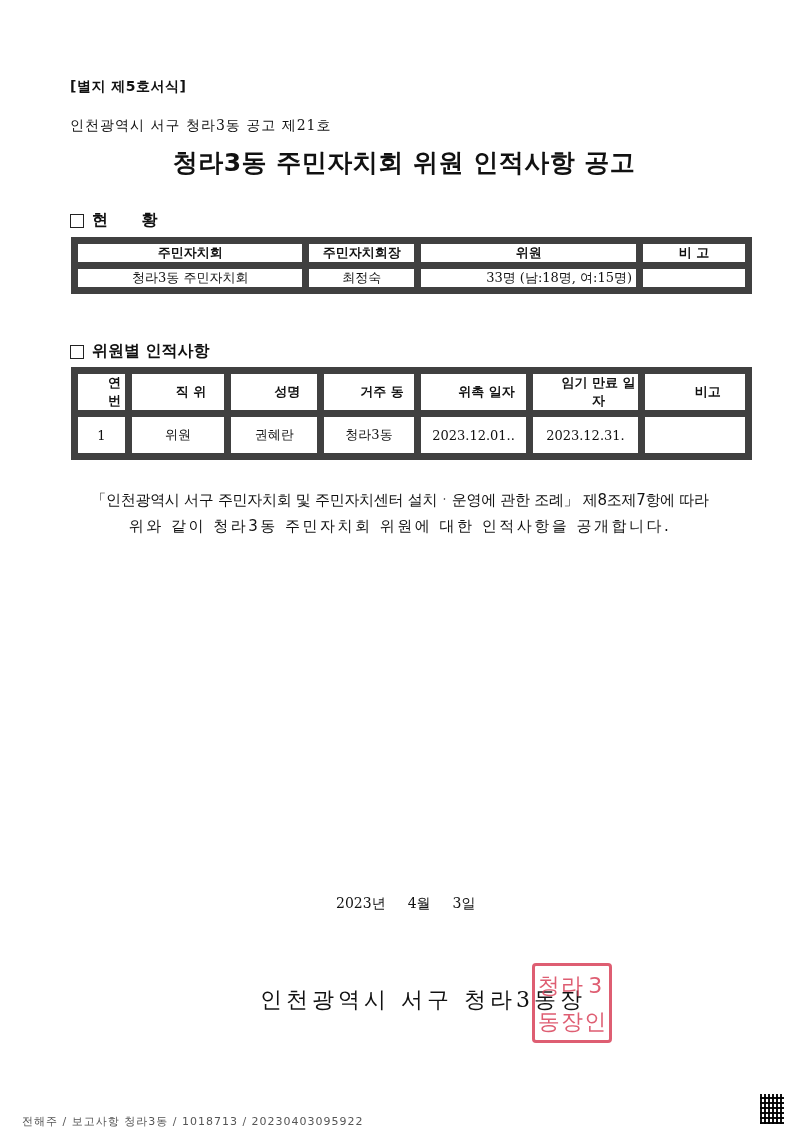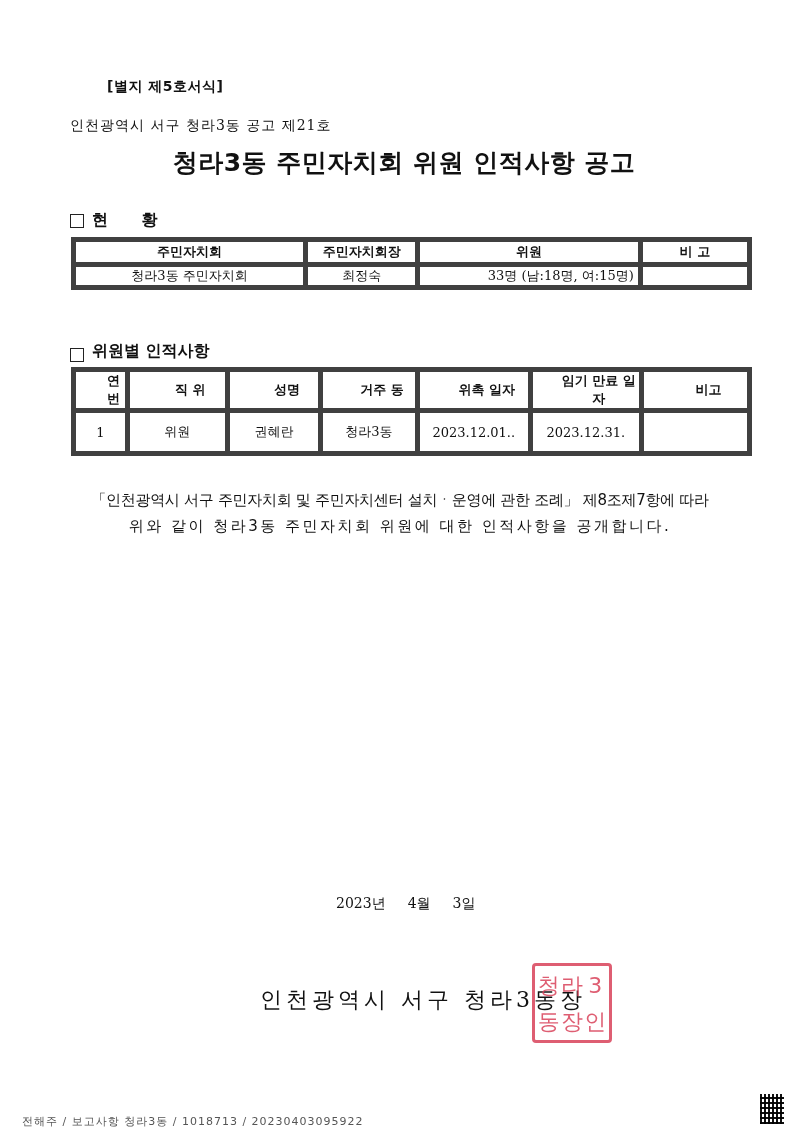--- a/index.html
+++ b/index.html
@@ -1,30 +1,30 @@
 <!DOCTYPE html>
 <html><head>
   <meta charset="utf-8">
   <style>
     * { box-sizing: border-box; margin: 0; padding: 0; }
     html, body { width: 800px; height: 1131px; background: #ffffff; overflow: hidden; }
     body { position: relative; font-family: "DejaVu Serif", "Liberation Serif", serif; color: #111111; }
 
-    .form-label { position: absolute; left: 70px; top: 78px; font-family: "DejaVu Sans", sans-serif; font-weight: bold; font-size: 14px; letter-spacing: 0.5px; margin-left: 37px; }
+    .form-label { position: absolute; left: 70px; top: 78px; font-family: "DejaVu Sans", sans-serif; font-weight: bold; font-size: 14px; letter-spacing: 0.5px; }
     .notice-number { position: absolute; left: 70px; top: 117px; font-size: 14px; letter-spacing: 1px; }
     .doc-title { position: absolute; left: 0; width: 800px; top: 146px; text-align: center; font-family: "DejaVu Sans", sans-serif; font-weight: bold; font-size: 25px; letter-spacing: 0.5px; padding-left: 8px; }
 
     .section-heading { position: absolute; left: 70px; font-family: "DejaVu Sans", sans-serif; font-weight: bold; font-size: 16px; display: flex; align-items: center; }
     .checkbox { display: inline-block; width: 14px; height: 14px; border: 1.5px solid #222; margin-right: 8px; }
     .sec1 { top: 210px; }
     .sec1 .sec-text { letter-spacing: 14px; }
-    .sec2 { top: 341px; align-items: flex-end; }
+    .sec2 { top: 341px; }
 
     table { position: absolute; border-collapse: collapse; font-size: 13px; }
-    table td, table th { border: 5px solid #404040; text-align: center; vertical-align: middle; font-weight: normal; }
+    table td, table th { border: 7px solid #404040; text-align: center; vertical-align: middle; font-weight: normal; }
     table th { font-weight: bold; font-size: 13px; }
     .tbl-outer { border: 2px solid #111; }
 
     .table1 { left: 71px; top: 237px; width: 681px; }
     .table1 th { height: 25px; }
     .table1 td { height: 22px; }
     .table1 .members { text-align: right; padding-right: 4px; }
 
     .table2 { left: 71px; top: 367px; width: 681px; }
     .table2 th { height: 36px; padding-left: 26px; }

